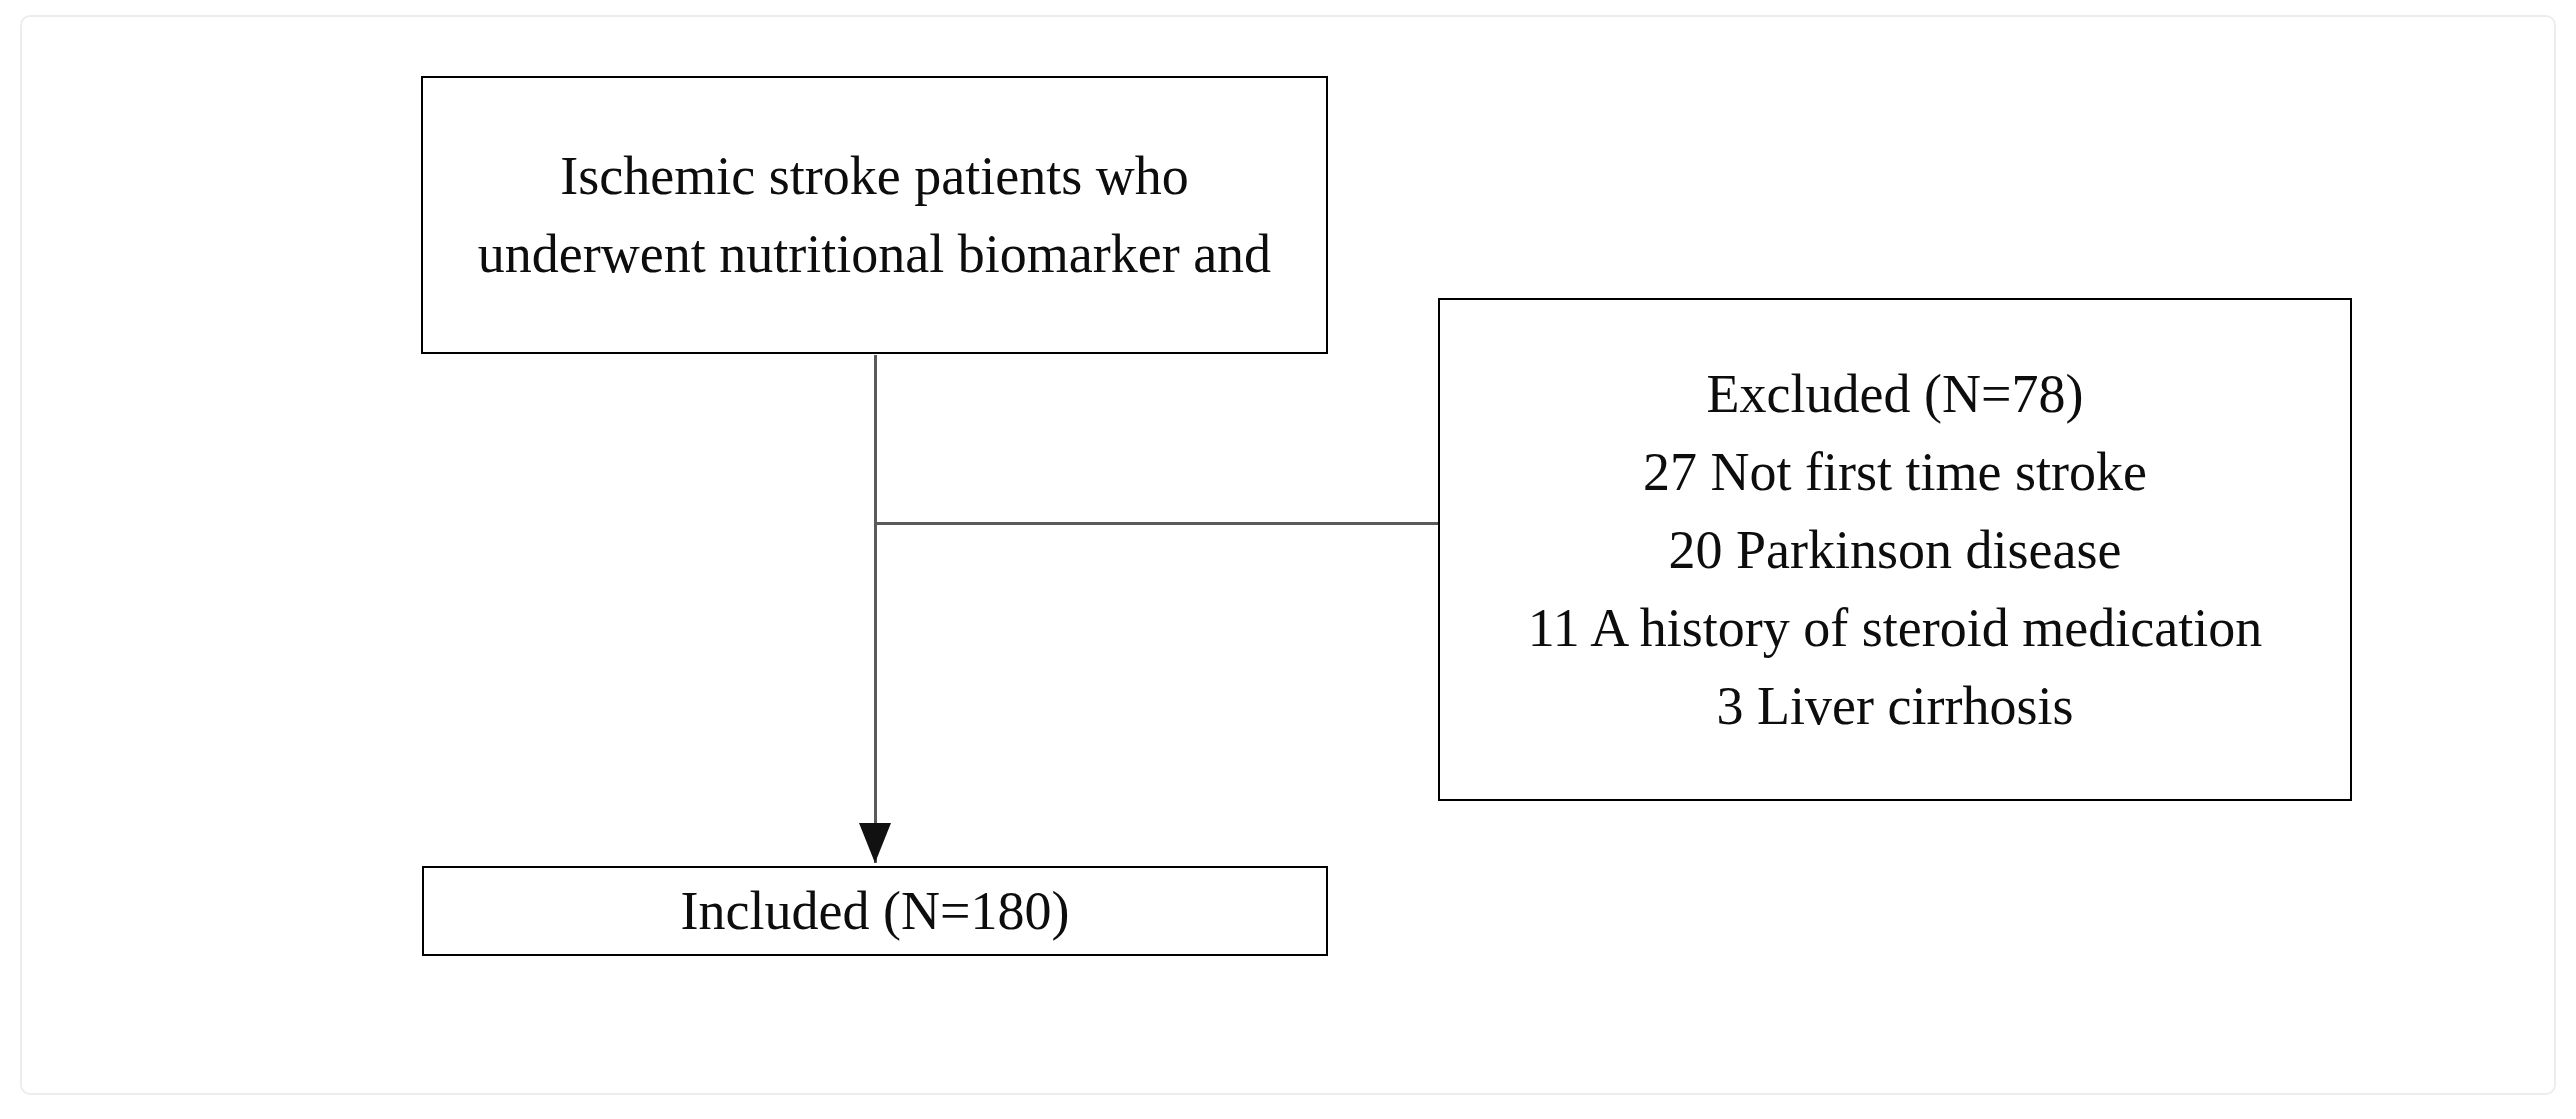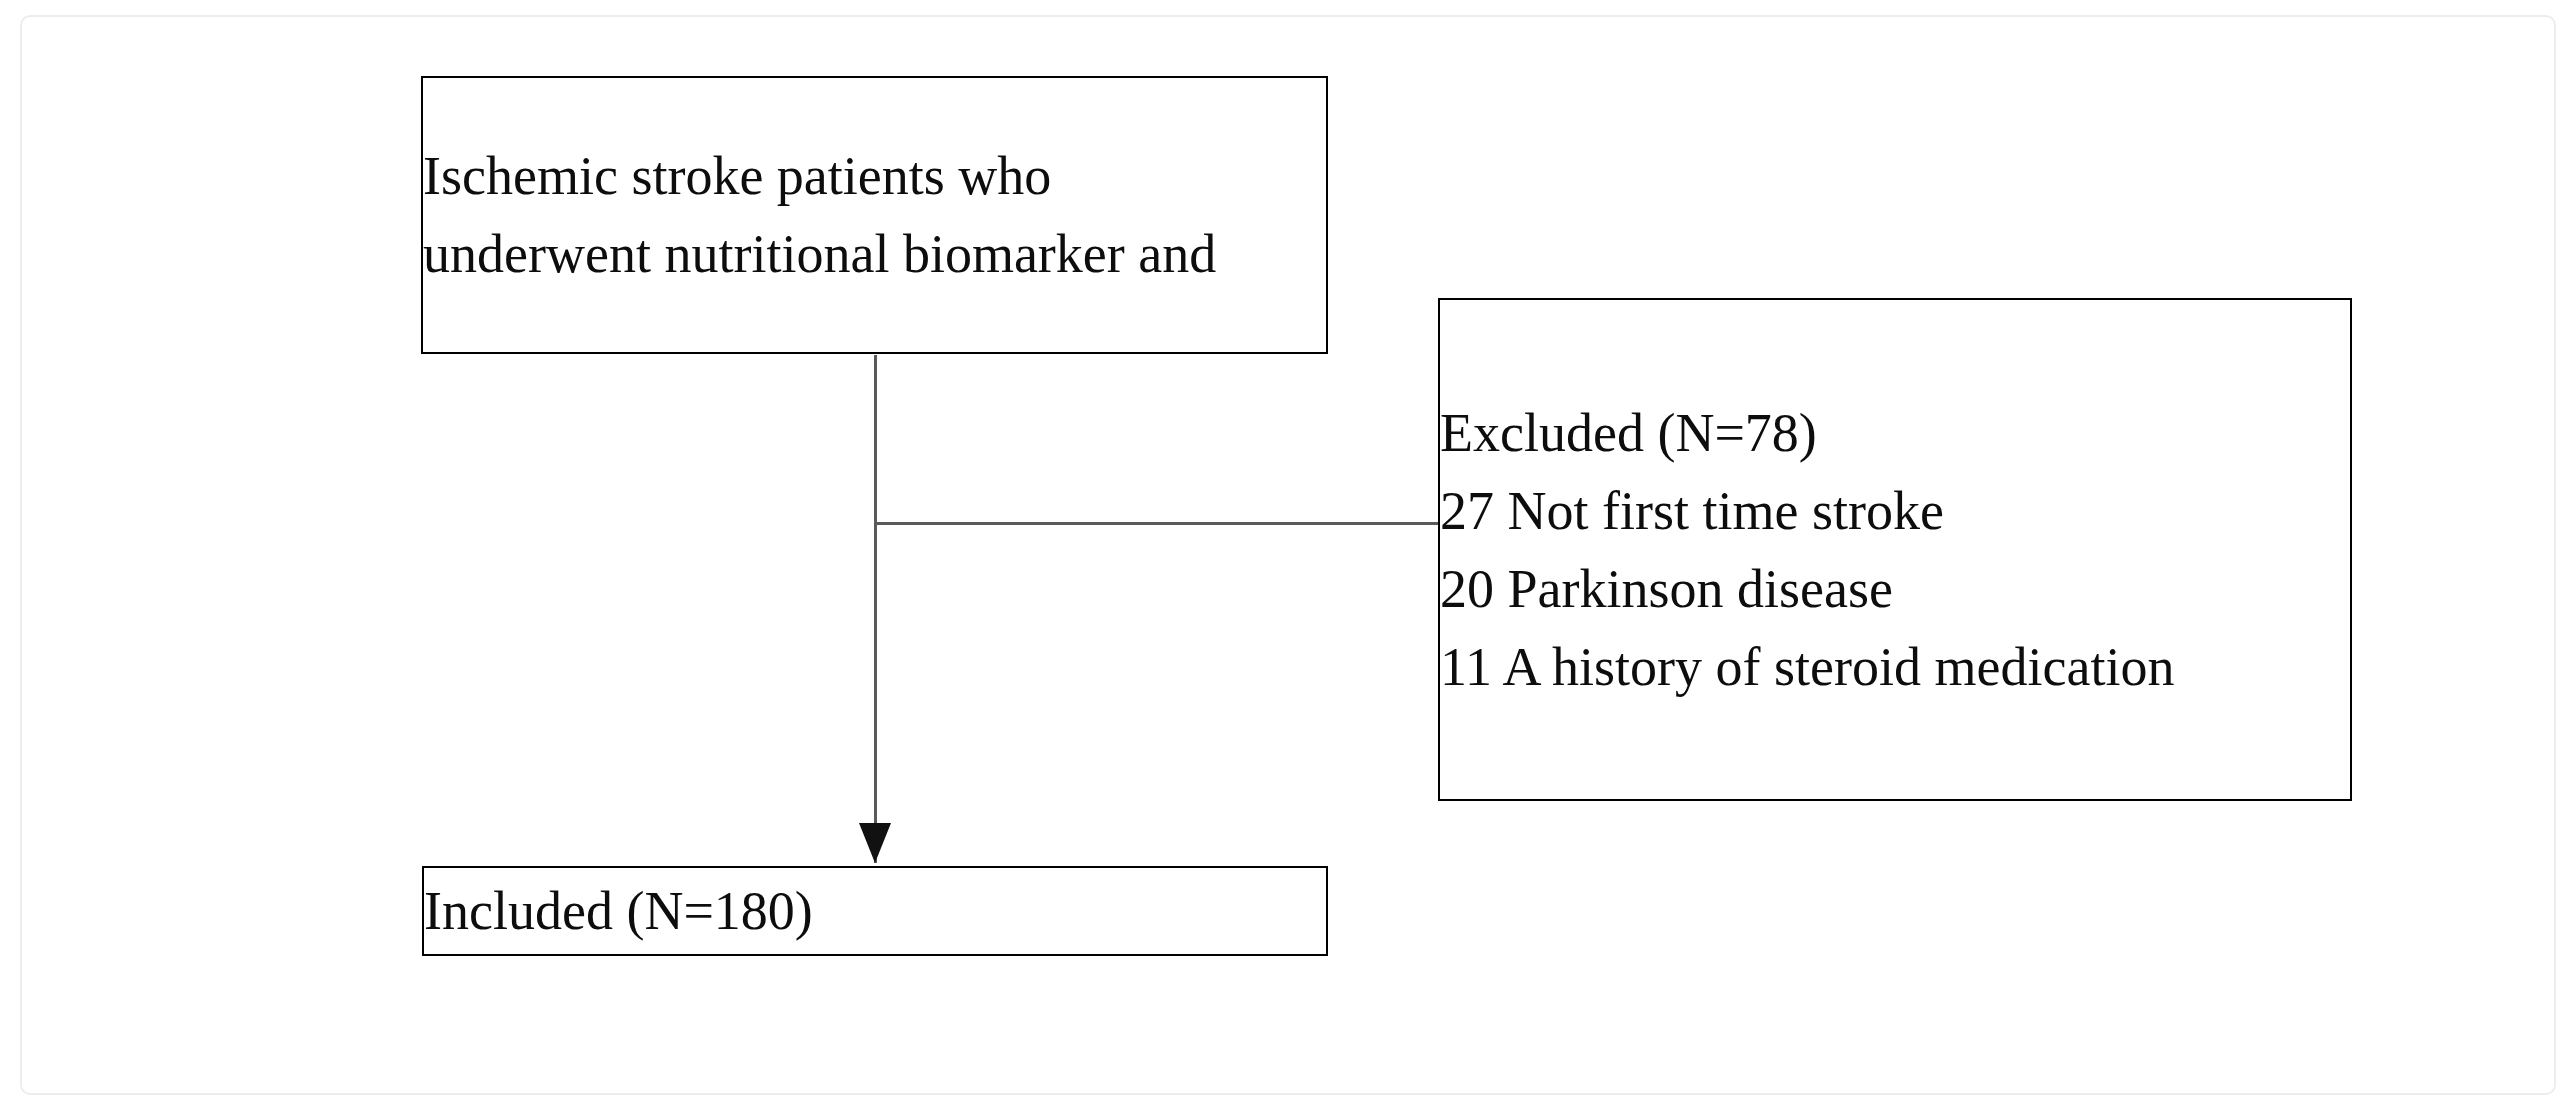--- a/index.html
+++ b/index.html
@@ -25,21 +25,21 @@
     border: 2.5px solid #ededed;
     border-radius: 10px;
     background: #ffffff;
   }
   .node {
     position: absolute;
     border: 2.5px solid #000000;
     background: #ffffff;
     display: flex;
     flex-direction: column;
-    align-items: flex-start;
+    align-items: center;
     justify-content: center;
     text-align: center;
     font-size: 54px;
     color: #0d0d0d;
   }
   .node .box-line {
     line-height: 78px;
     white-space: nowrap;
   }
   #enrollment-box {
@@ -111,20 +111,21 @@
   <div id="enrollment-box" class="node">
     <div class="box-line">Ischemic stroke patients who</div>
     <div class="box-line">underwent nutritional biomarker and</div>
   </div>
 
   <div id="excluded-box" class="node">
     <div class="box-line">Excluded (N=78)</div>
     <div class="box-line">27 Not first time stroke</div>
     <div class="box-line">20 Parkinson disease</div>
     <div class="box-line">11 A history of steroid medication</div>
+    <div class="box-line">3 Liver cirrhosis</div>
   </div>
 
   <div id="included-box" class="node">
     <div class="box-line">Included (N=180)</div>
   </div>
 
 </div>
 
 
 </body></html>

